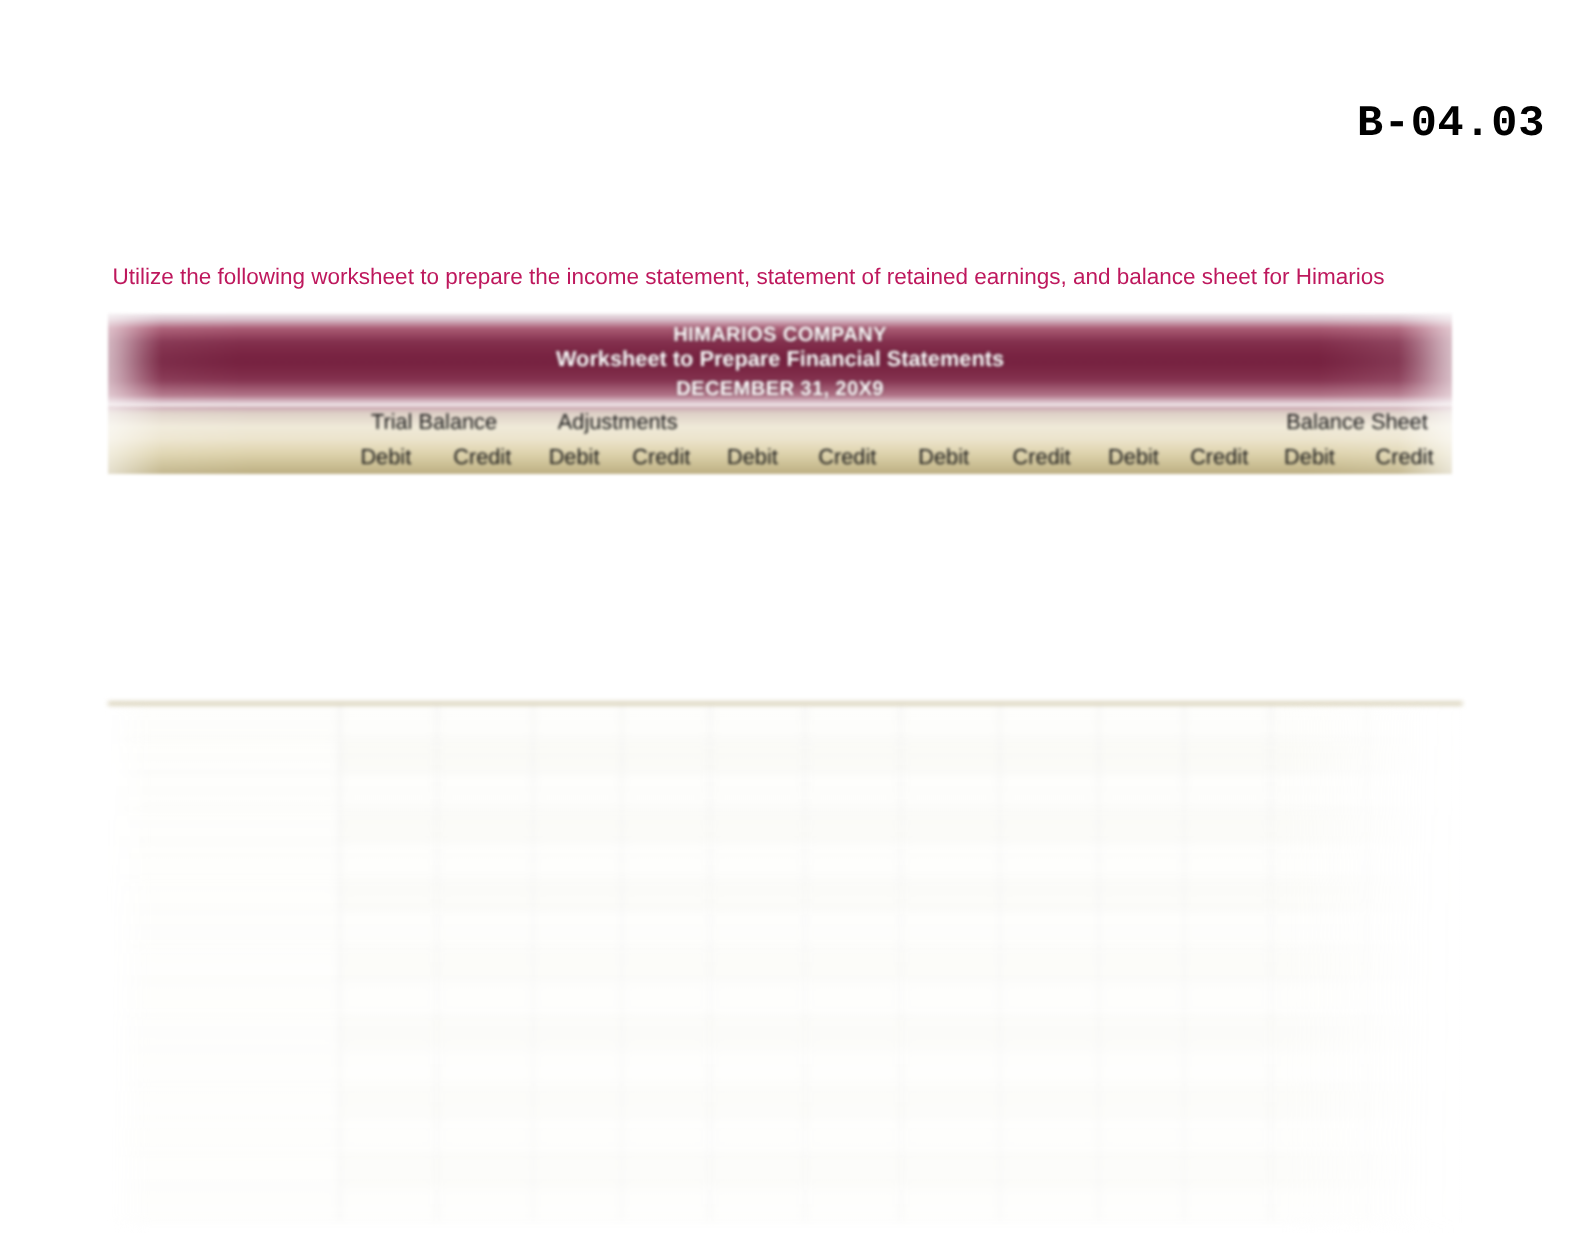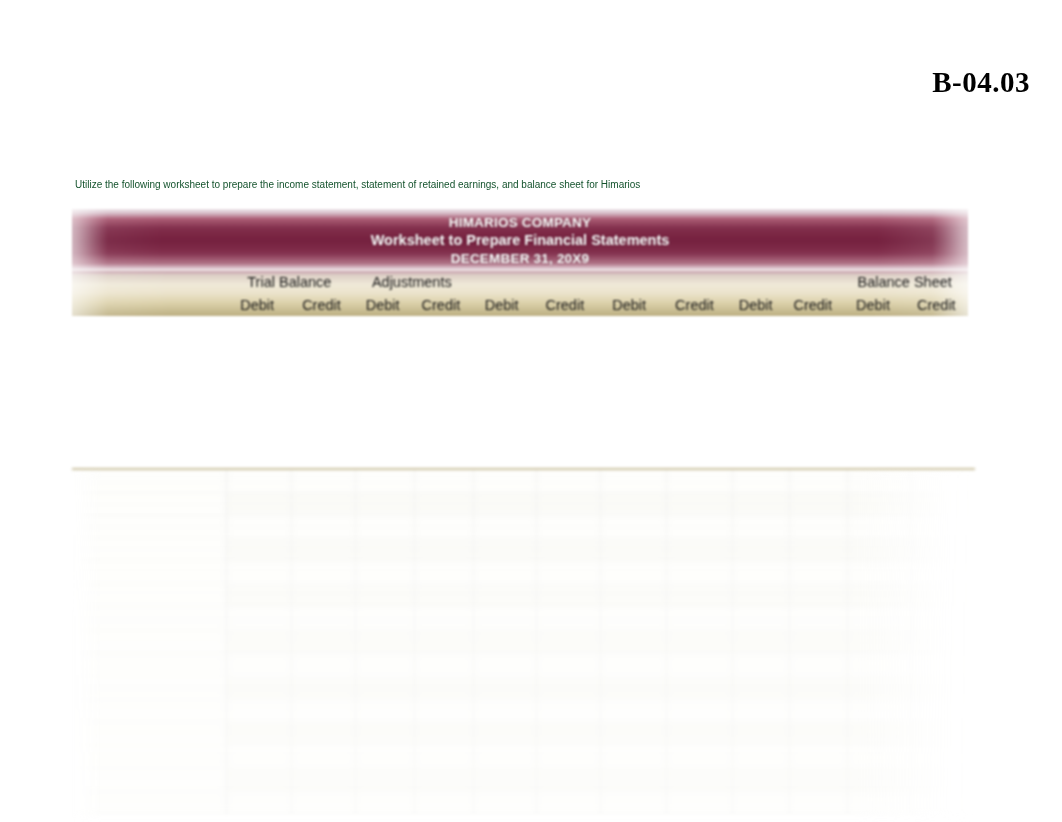--- a/index.html
+++ b/index.html
@@ -19,32 +19,32 @@
 
   
   .page-code {
     position: absolute;
     top: 66px;
     right: 32px;
     font-size: 29px;
     font-weight: bold;
     letter-spacing: 0.5px;
     color: #000000;
-    font-family: Liberation Serif, serif;
+    font-family: Liberation Mono, monospace;
   }
 
   
   .instruction {
     position: absolute;
     top: 175px;
     left: 75px;
     width: 900px;
-    font-size: 10px;
+    font-size: 15px;
     line-height: 19px;
-    color: #14532d;
+    color: #be185d;
     white-space: nowrap;
   }
 
   
   .ws-top {
     position: absolute;
     left: 72px;
     top: 209px;
     width: 896px;
     height: 107px;

